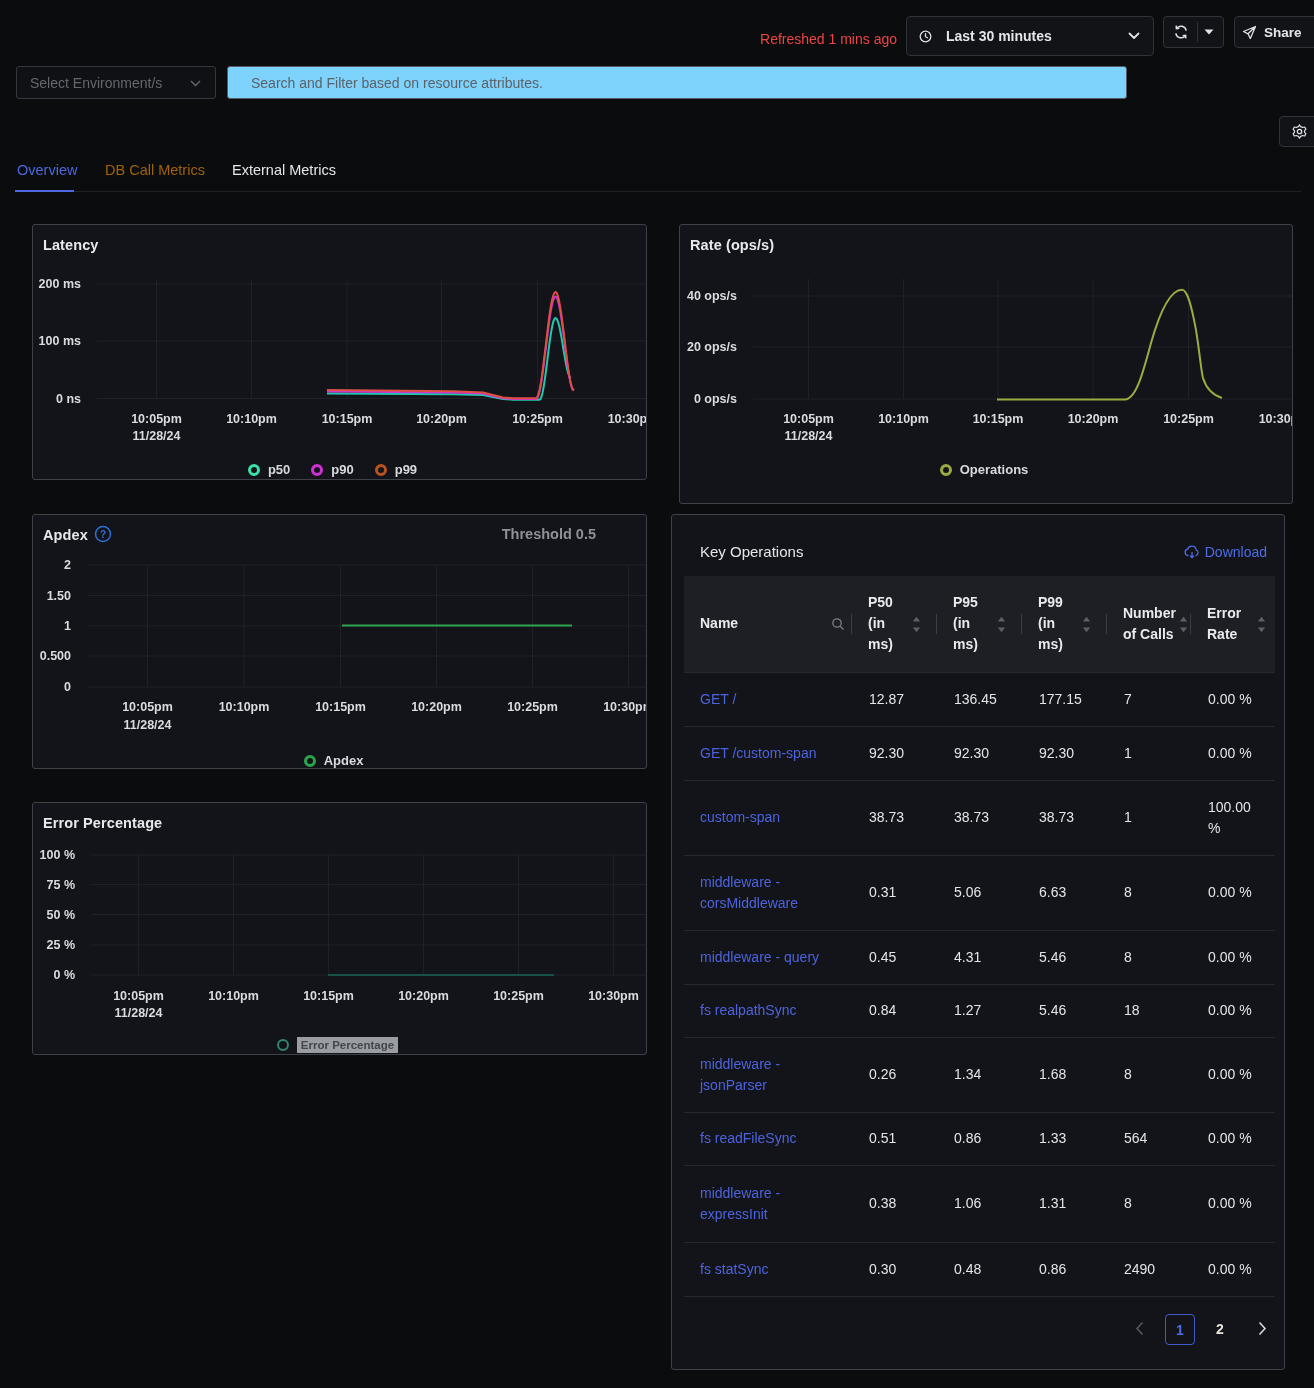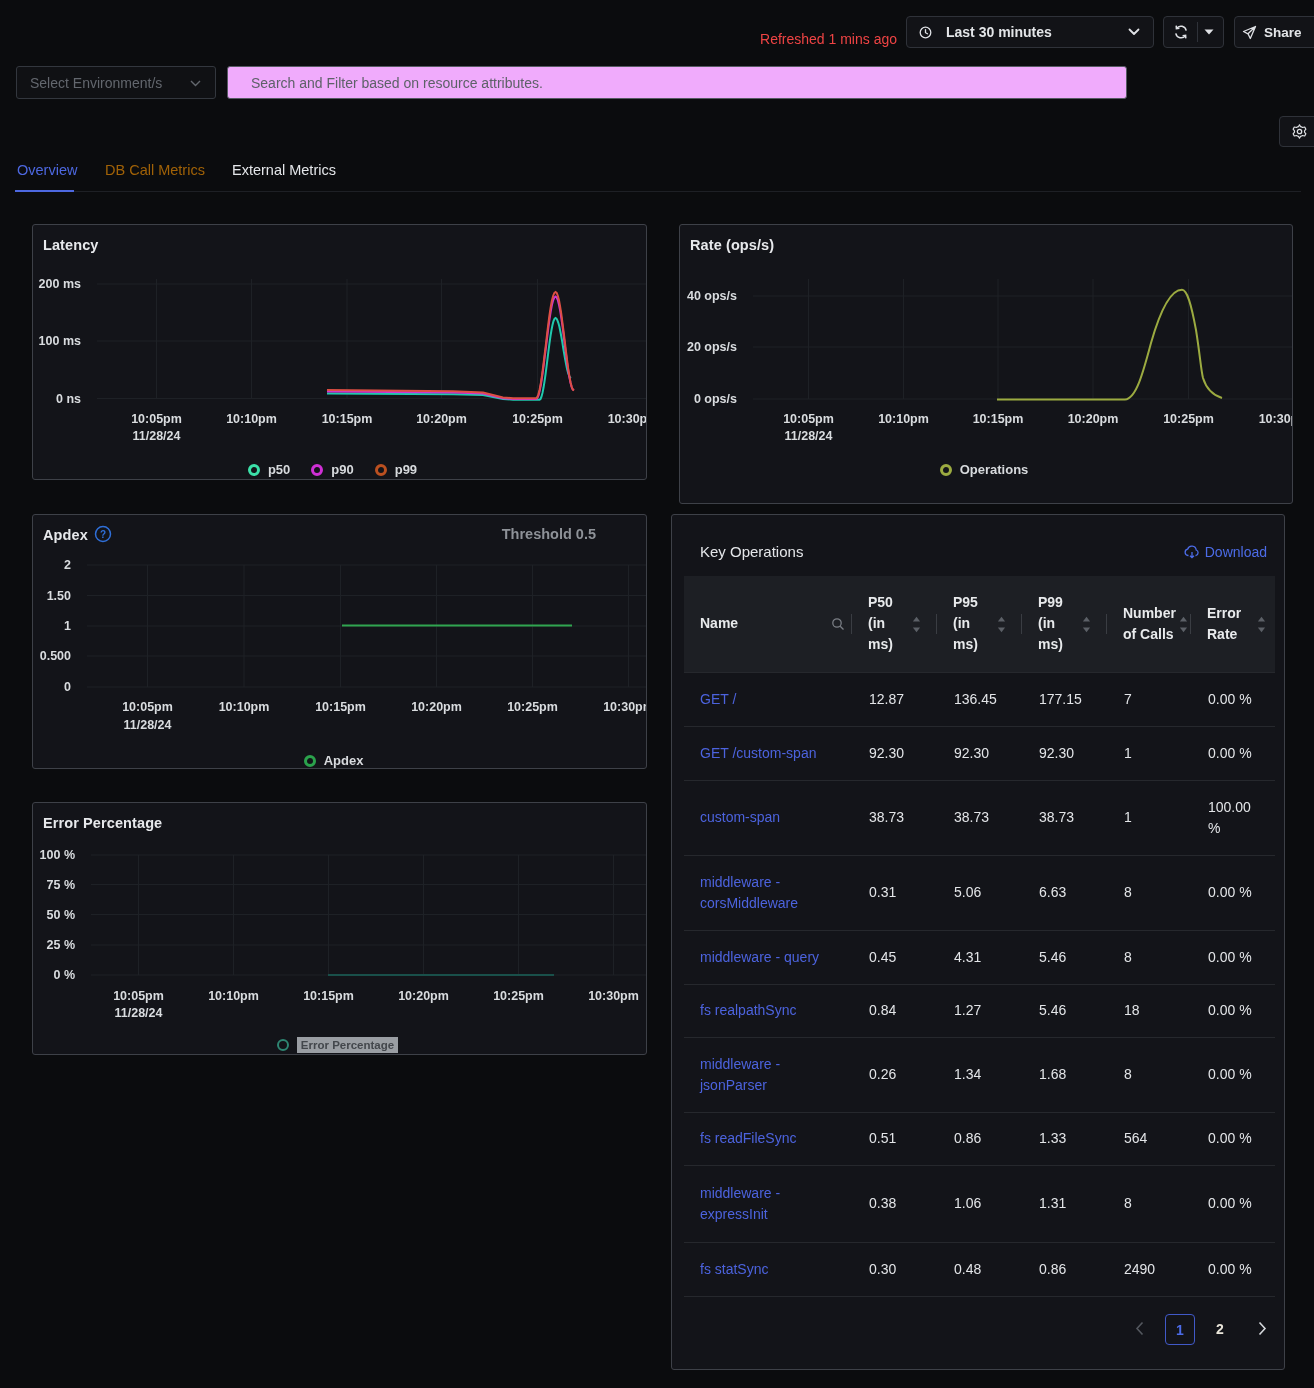--- a/index.html
+++ b/index.html
@@ -17,21 +17,21 @@
   .sorter { position:absolute; right:6px; top:40px; }
   i.sep { position:absolute; right:0; top:38px; width:1px; height:20px; background:#3a3d43; }
   td.nm { padding-left:16px; padding-right:20px; font-size:14px; color:#4c63de; line-height:21px; vertical-align:middle; border-top:1px solid #26282d; }
   td.vl { padding-left:17px; padding-right:16px; font-size:14px; color:#e3e5e8; line-height:21px; vertical-align:middle; border-top:1px solid #26282d; }
 </style>
 </head>
 <body>
 
 <div class="abs" style="right:417px; top:31px; font-size:14px; color:#ef4444;">Refreshed 1 mins ago</div>
 
-<div class="btn" style="left:906px; top:16px; width:248px; height:32px;">
+<div class="btn" style="left:906px; top:16px; width:248px; height:40px;">
   <svg width="13" height="13" viewBox="0 0 13 13" style="margin-left:12px;">
     <circle cx="6.5" cy="6.5" r="5.3" fill="none" stroke="#dfe1e5" stroke-width="1.3"></circle>
     <path d="M6.5 3.6 V6.7 L8.5 7.8" stroke="#dfe1e5" stroke-width="1.3" fill="none" stroke-linecap="round"></path>
   </svg>
   <span style="margin-left:14px;">Last 30 minutes</span>
   <svg width="12" height="8" viewBox="0 0 12 8" style="position:absolute; right:13px;">
     <path d="M1.5 1.5 L6 6 L10.5 1.5" stroke="#dfe1e5" stroke-width="1.8" fill="none" stroke-linecap="round" stroke-linejoin="round"></path>
   </svg>
 </div>
 
@@ -54,21 +54,21 @@
   </svg>
   <span style="margin-left:7px; font-size:13.5px;">Share</span>
 </div>
 
 <div class="abs" style="left:16px; top:66px; width:200px; height:33px; border:1px solid #33373e; border-radius:3px; background:#101114;">
   <span style="position:absolute; left:13px; top:8px; font-size:14px; color:#63676e;">Select Environment/s</span>
   <svg width="11" height="7" viewBox="0 0 11 7" style="position:absolute; right:14px; top:13px;">
     <path d="M1 1 L5.5 5.5 L10 1" stroke="#63676e" stroke-width="1.4" fill="none"></path>
   </svg>
 </div>
-<div class="abs" style="left:227px; top:66px; width:900px; height:33px; border:1px solid #565a62; border-radius:3px; background:#f0abfc;">
+<div class="abs" style="left:227px; top:66px; width:900px; height:33px; border:1px solid #565a62; border-radius:3px; background:#7dd3fc;">
   <span style="position:absolute; left:23px; top:8px; font-size:14px; color:#5d6168;">Search and Filter based on resource attributes.</span>
 </div>
 
 <div class="btn" style="left:1279px; top:116px; width:90px; height:31px; font-weight:400; color:#dfe1e4;">
   <svg width="15" height="15" viewBox="0 0 15 15" style="margin-left:12px;">
     <circle cx="7.5" cy="7.5" r="2.2" fill="none" stroke="#dfe1e4" stroke-width="1.3"></circle>
     <path d="M7.5 0.8 L8.6 2.7 A5.2 5.2 0 0 1 10.5 3.5 L12.7 3 L13.9 5.2 L12.5 6.9 A5.2 5.2 0 0 1 12.5 8.1 L13.9 9.8 L12.7 12 L10.5 11.5 A5.2 5.2 0 0 1 8.6 12.3 L7.5 14.2 L6.4 12.3 A5.2 5.2 0 0 1 4.5 11.5 L2.3 12 L1.1 9.8 L2.5 8.1 A5.2 5.2 0 0 1 2.5 6.9 L1.1 5.2 L2.3 3 L4.5 3.5 A5.2 5.2 0 0 1 6.4 2.7 Z" fill="none" stroke="#dfe1e4" stroke-width="1.2" stroke-linejoin="round"></path>
   </svg>
   <span style="margin-left:8px; font-size:13.5px;">Settings</span>
 </div>

